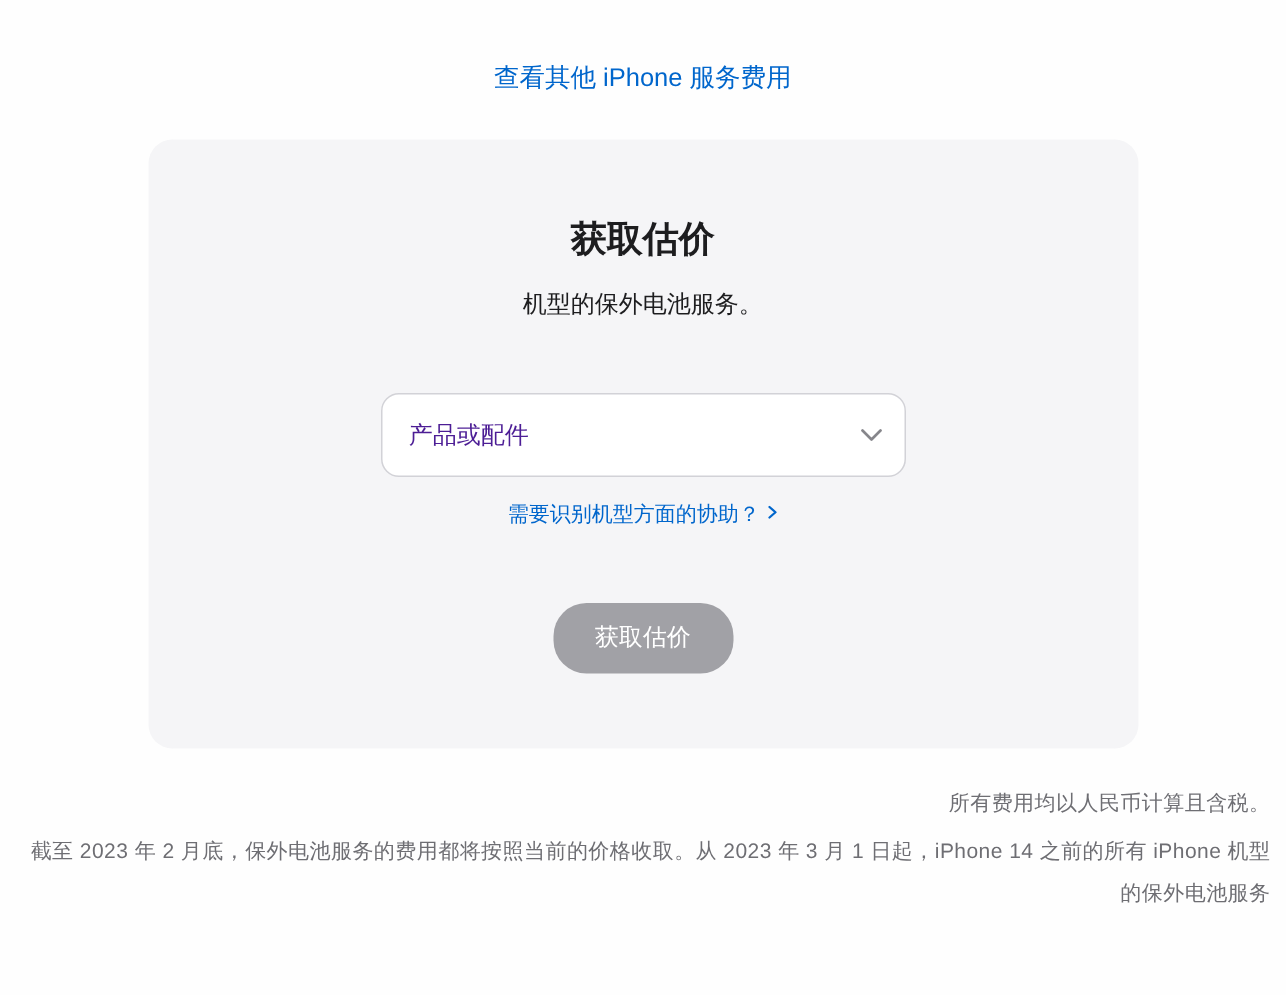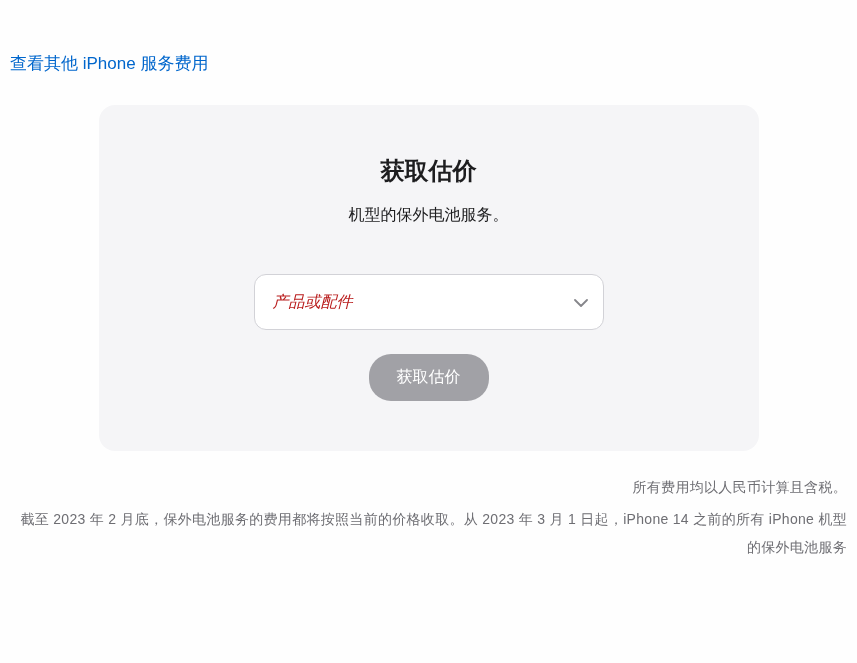--- a/index.html
+++ b/index.html
@@ -13,22 +13,22 @@
       width: 857px;
       height: 663px;
       overflow: hidden;
       color: #1d1d1f;
     }
     .container {
       width: 100%;
       padding: 0 10px;
     }
     .top-link {
-      text-align: left;
-      padding: 52px 0 30px 0;
+      text-align: center;
+      padding: 40px 0 30px 0;
     }
     .top-link a {
       color: #0066cc;
       text-decoration: none;
       font-size: 17px;
     }
     .card {
       background: #f5f5f7;
       border-radius: 16px;
       width: 660px;
@@ -53,28 +53,27 @@
       margin: 0 auto 24px auto;
     }
     .select-field {
       width: 100%;
       height: 56px;
       background: #ffffff;
       border: 1px solid #d2d2d7;
       border-radius: 12px;
       padding: 0 40px 0 18px;
       font-size: 16px;
-      color: #b91c1c;
+      color: #4c1d95;
       appearance: none;
       -webkit-appearance: none;
       cursor: pointer;
       text-align: left;
       display: flex;
       align-items: center;
-      font-style: italic;
     }
     .select-chevron {
       position: absolute;
       right: 16px;
       top: 50%;
       transform: translateY(-50%);
       pointer-events: none;
       color: #86868b;
     }
     .help-link {
@@ -131,20 +130,30 @@
         <span>产品或配件</span>
       </div>
       <span class="select-chevron">
         <svg width="14" height="8" viewBox="0 0 14 8" fill="none">
           <path d="M1 1L7 7L13 1" stroke="#86868b" stroke-width="1.8" stroke-linecap="round" stroke-linejoin="round"></path>
         </svg>
       </span>
     </div>
 
 
+    <div class="help-link">
+      <a href="#">
+        <span>需要识别机型方面的协助？</span>
+        <span class="help-chevron">
+          <svg width="6" height="9" viewBox="0 0 6 9" fill="none">
+            <path d="M1 1L5 4.5L1 8" stroke="#0066cc" stroke-width="1.5" stroke-linecap="round" stroke-linejoin="round"></path>
+          </svg>
+        </span>
+      </a>
+    </div>
 
     <button class="submit-btn">获取估价</button>
   </div>
 
   <div class="note-section">
     <p>所有费用均以人民币计算且含税。</p>
     <p>
       <span>截至 2023 年 2 月底，保外电池服务的费用都将按照当前的价格收取。从 2023 年 3 月 1 日起，iPhone 14 之前的所有 iPhone 机型的保外电池服务</span>
     </p>
   </div>

